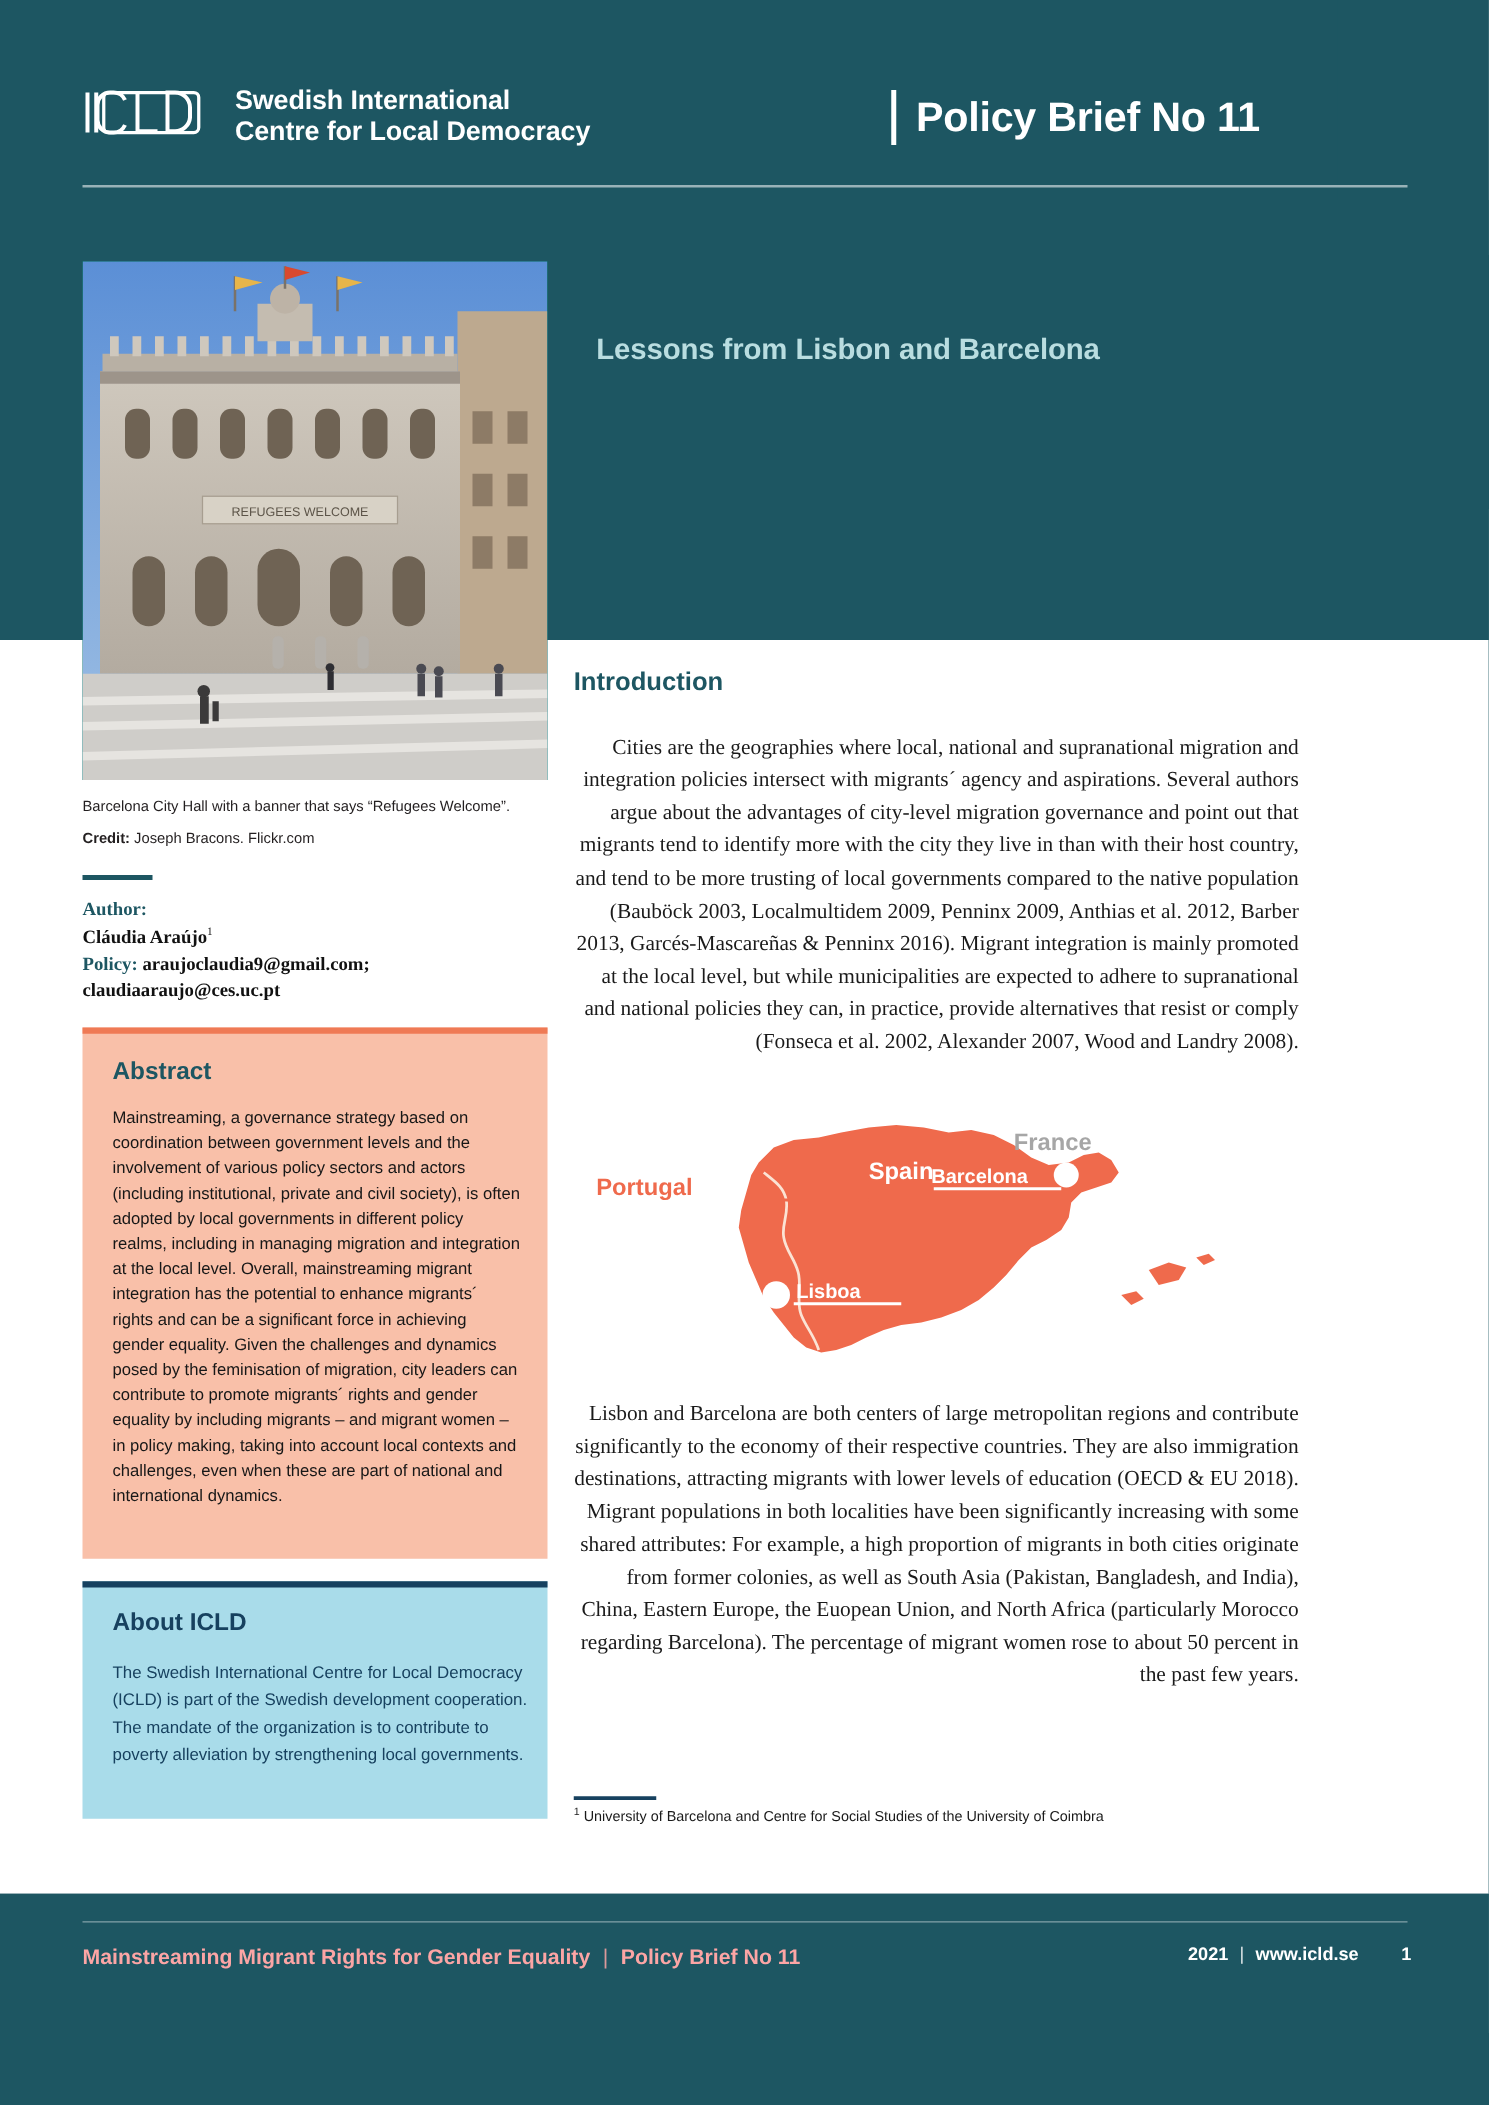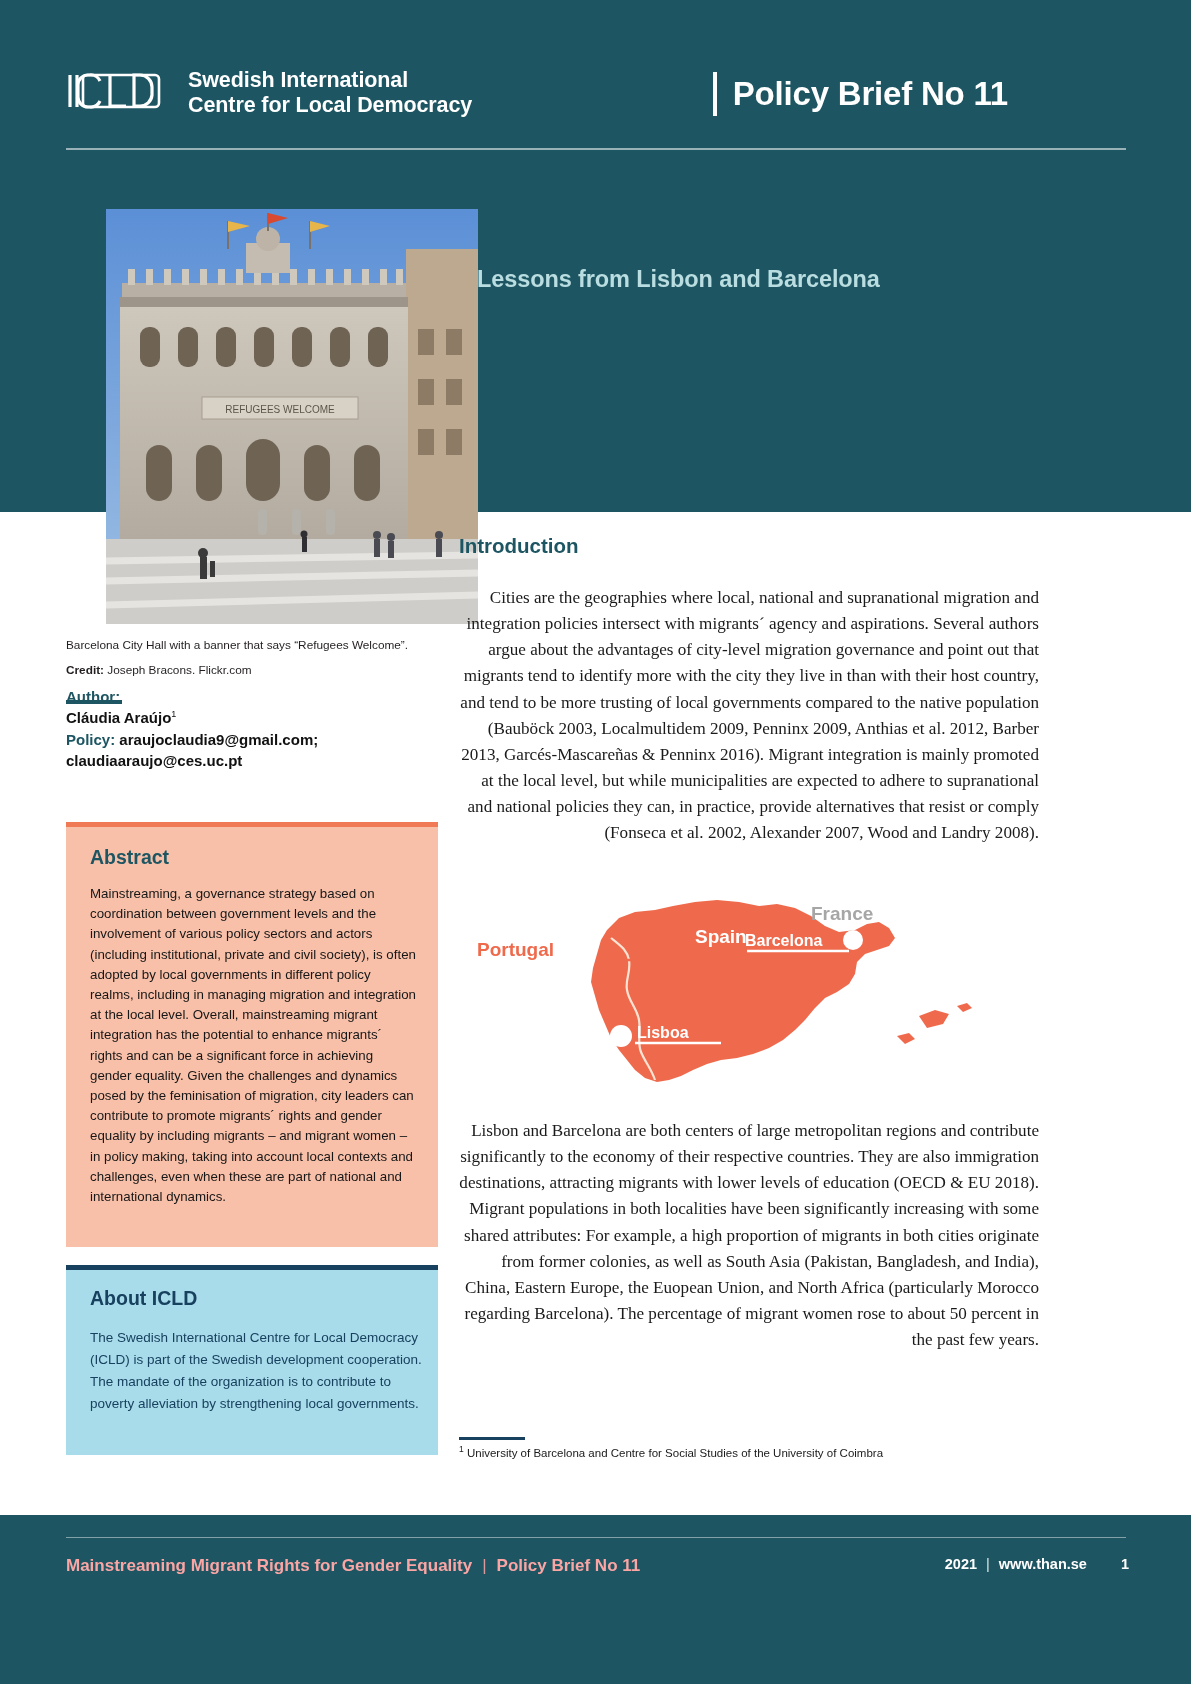--- a/index.html
+++ b/index.html
@@ -120,21 +120,20 @@
 
   
   .photo {
     position: absolute;
     left: 66px;
     top: 209px;
     width: 372px;
     height: 415px;
     overflow: hidden;
     background: #0f766e;
-    margin-left: 40px;
   }
   .photo svg { display:block; }
 
   .caption {
     position: absolute;
     left: 66px;
     top: 637px;
     width: 372px;
     color: #231f20;
     font-size: 11.8px;
@@ -154,24 +153,25 @@
     position: absolute;
     left: 66px;
     top: 700px;
     width: 56px;
     height: 4px;
     background: #1d5662;
   }
   .author-block {
     position: absolute;
     left: 66px;
-    top: 686px;
+    top: 718px;
     width: 390px;
     font-size: 15px;
     line-height: 1.42;
+    font-family: Liberation Serif, serif;
   }
   .author-label { color: #1d5662; font-weight: bold; }
   .author-name  { color: #111111; font-weight: bold; }
   .author-name sup { font-size: 9px; font-weight: normal; }
   .email-label  { color: #1d5662; font-weight: bold; }
   .email-value  { color: #111111; font-weight: bold; }
 
   
   .abstract-box {
     position: absolute;
@@ -551,17 +551,17 @@
 
   <div class="footnote-rule"></div>
   <div class="footnote"><sup>1</sup><span> University of Barcelona and Centre for Social Studies of the University of Coimbra</span></div>
 
   <div class="footer">
     <div class="footer-rule"></div>
     <div class="footer-left">
       <span class="ft-title">Mainstreaming Migrant Rights for Gender Equality</span><span class="ft-sep">|</span><span class="ft-brief">Policy Brief No 11</span>
     </div>
     <div class="footer-right">
-      <span class="fr-year">2021</span><span class="fr-sep">|</span><span class="fr-url">www.than.se</span><span class="fr-page">1</span>
+      <span class="fr-year">2021</span><span class="fr-sep">|</span><span class="fr-url">www.icld.se</span><span class="fr-page">1</span>
     </div>
   </div>
 
 </div>
 
 </body></html>

